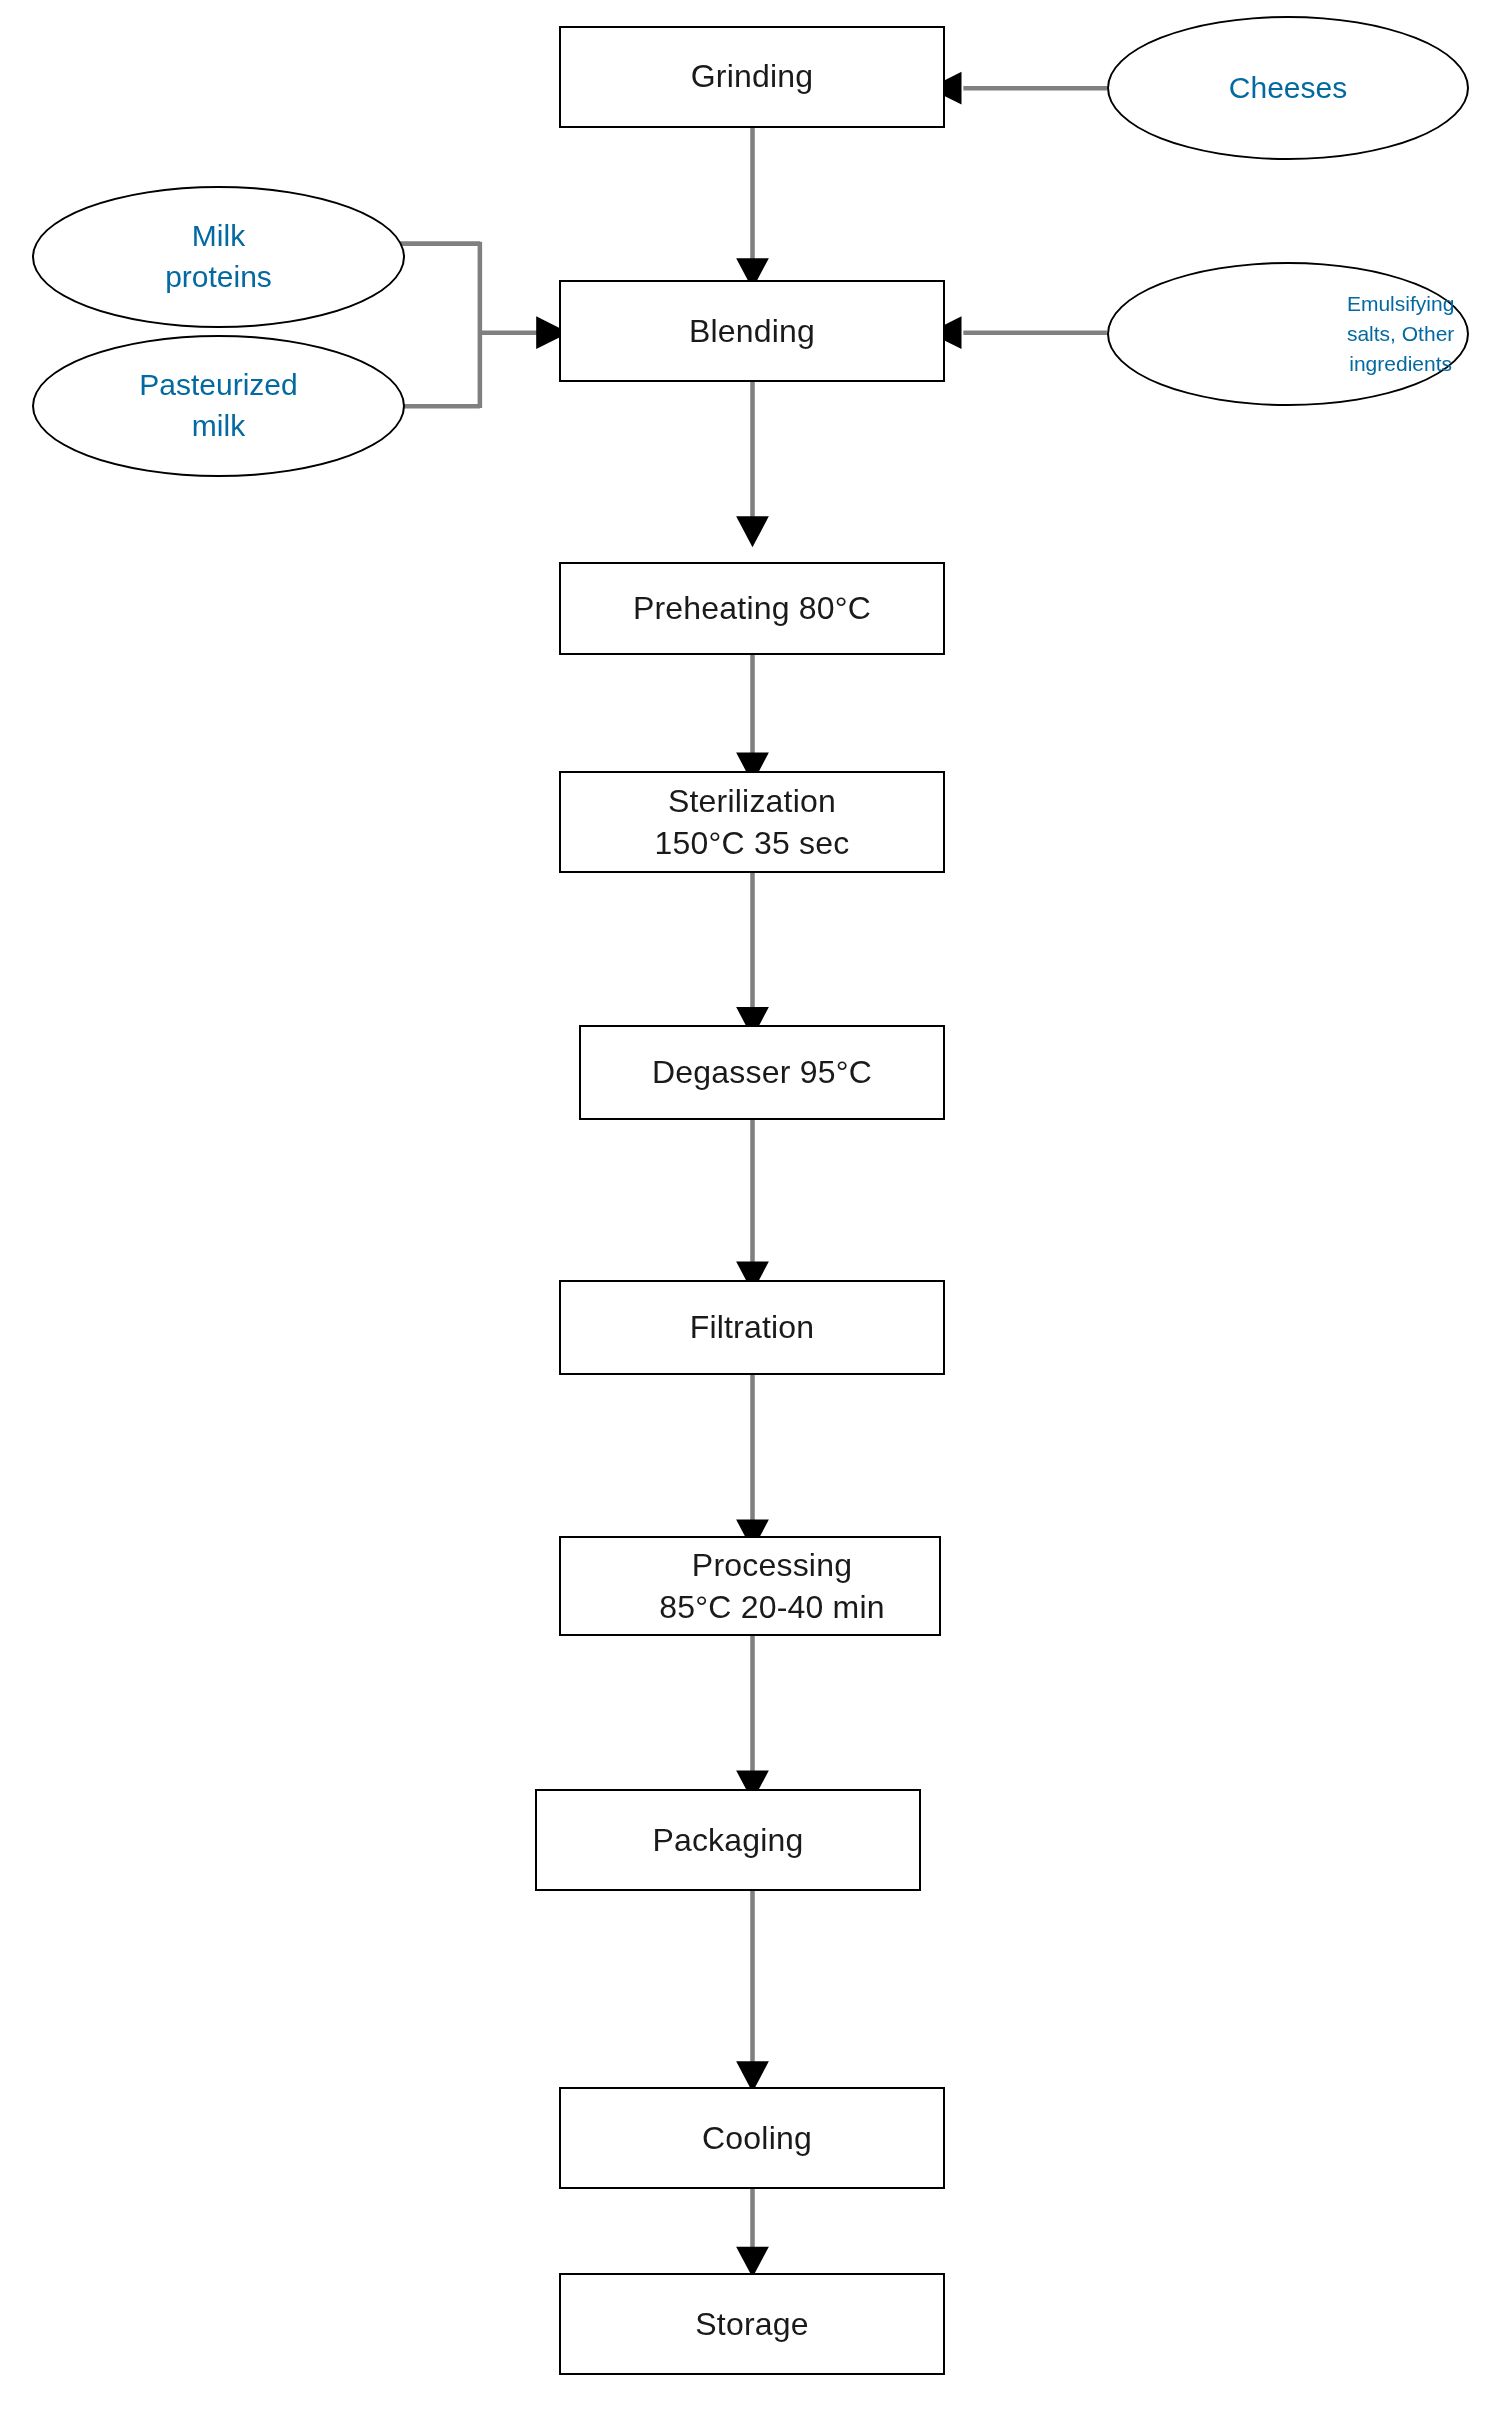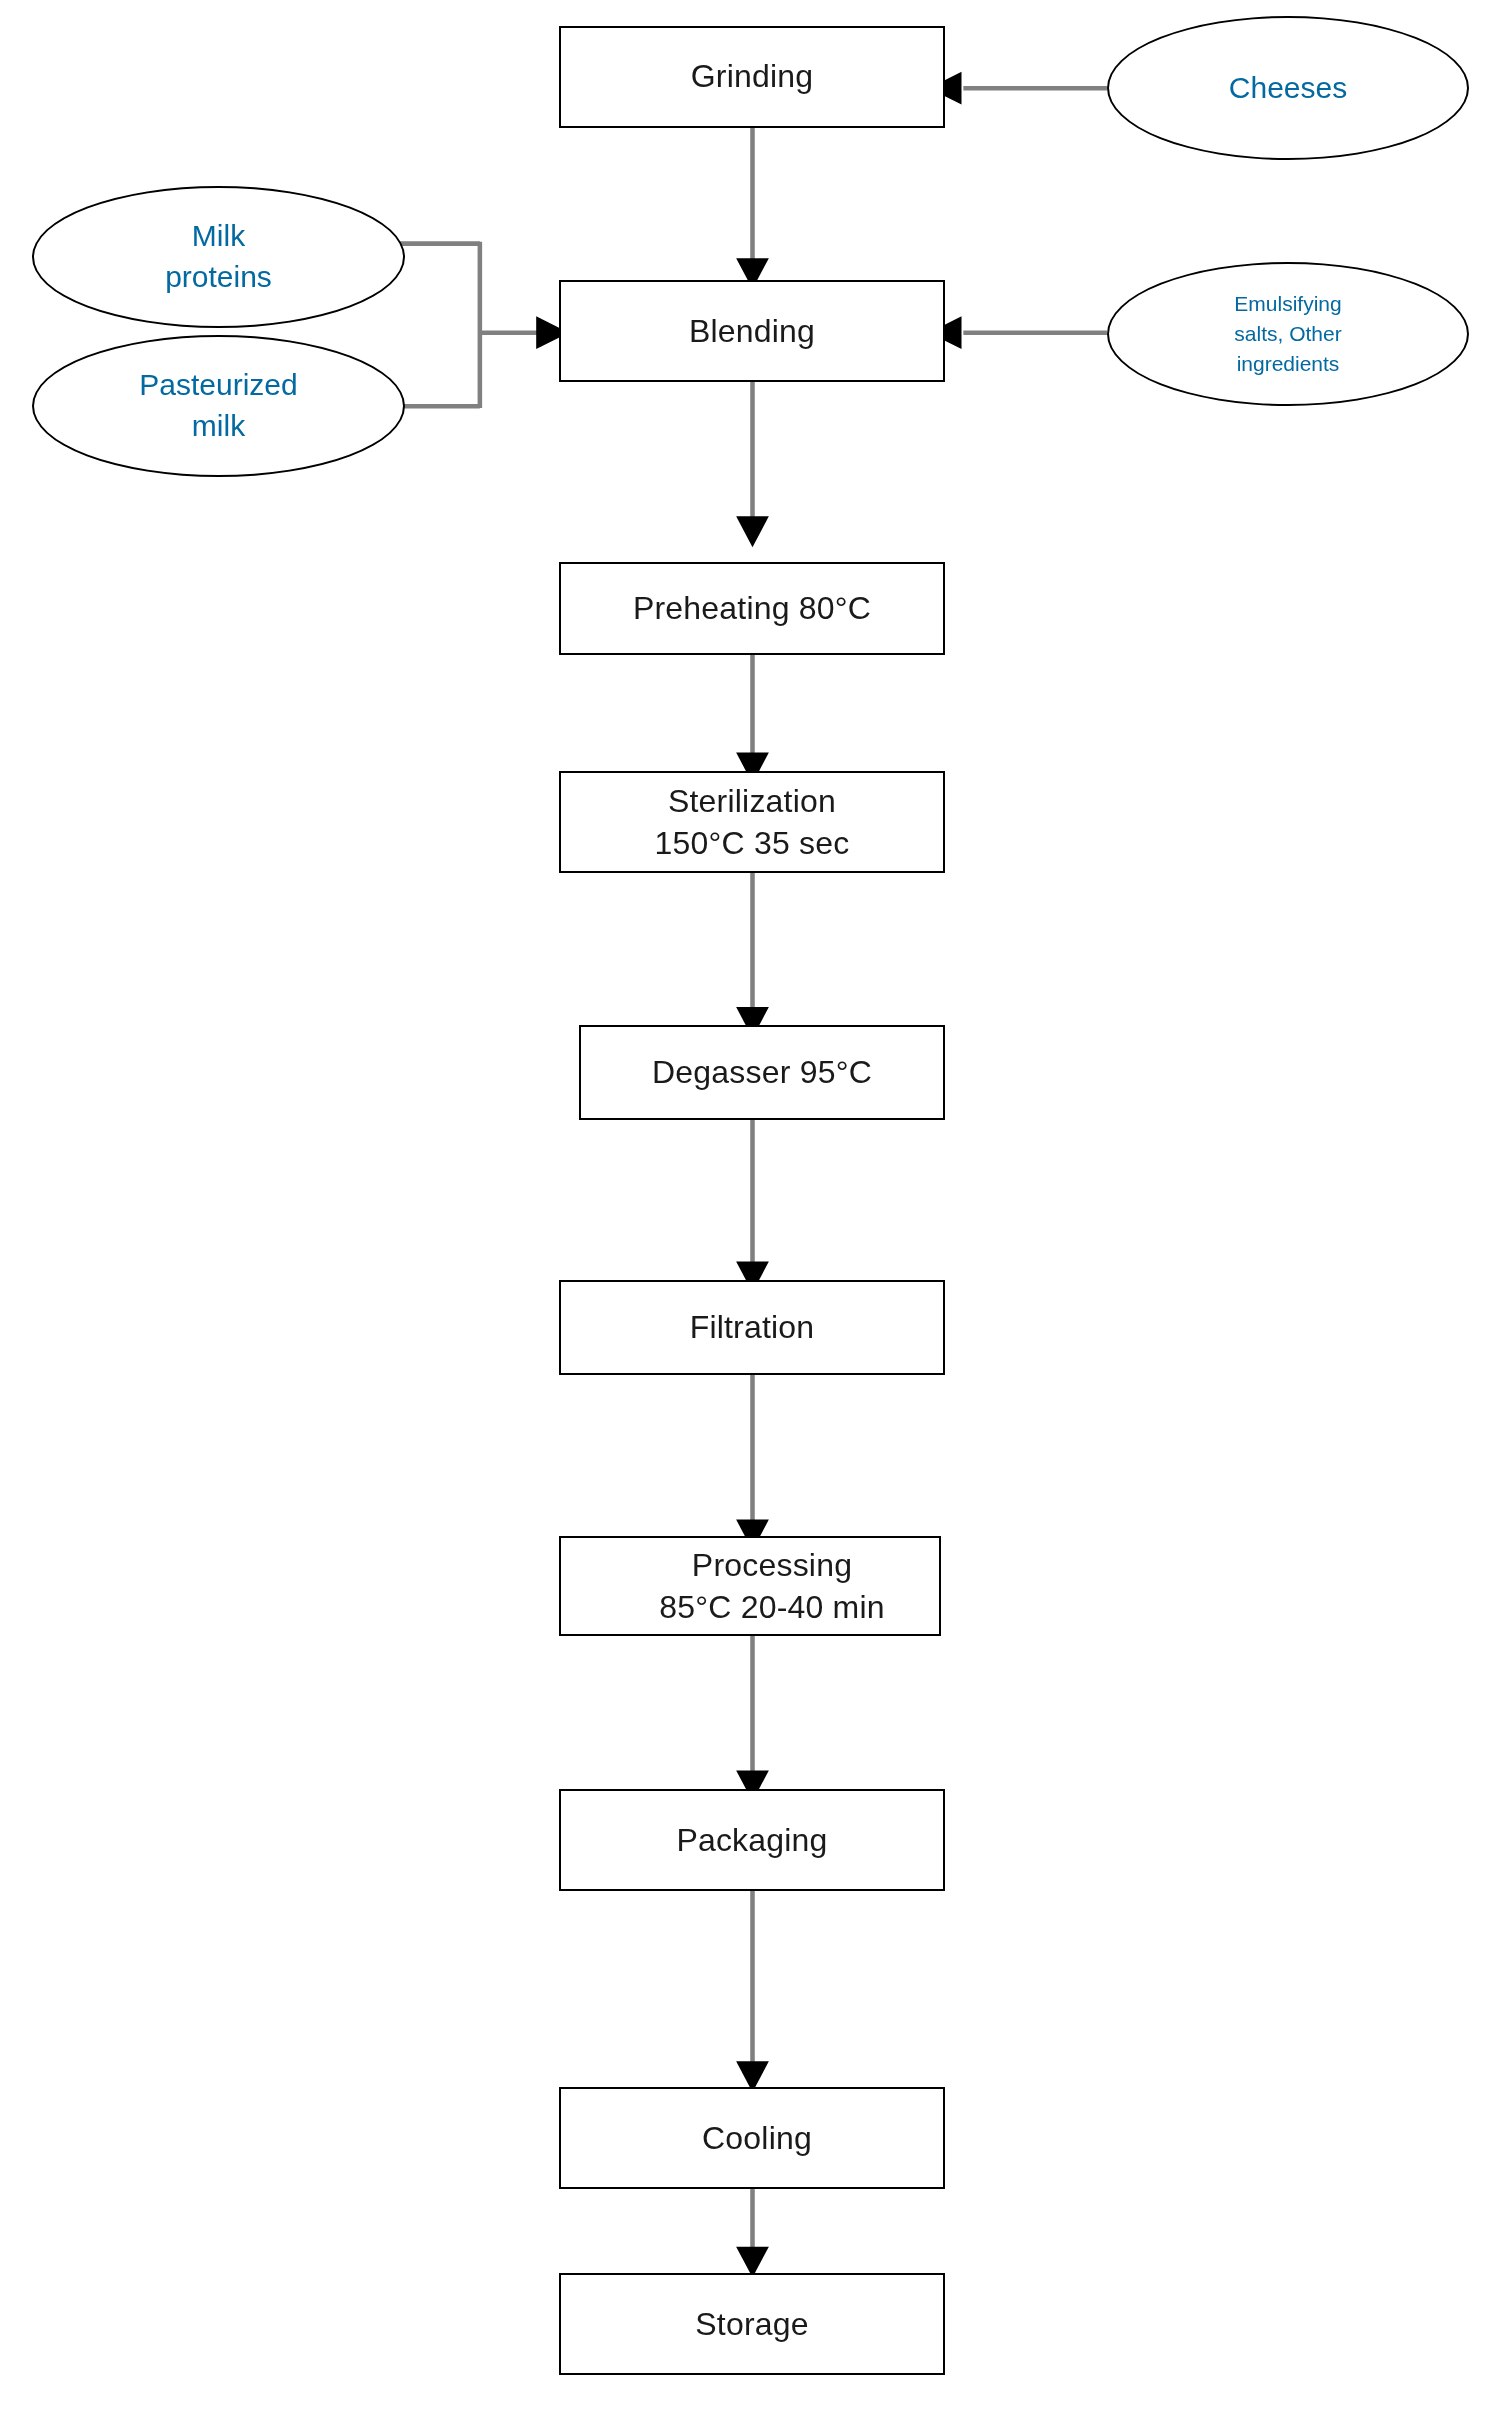--- a/index.html
+++ b/index.html
@@ -142,21 +142,21 @@
 
     <div class="proc-box" style="left:559px; top:1280px; width:386px; height:95px;">
       <span class="proc-label">Filtration</span>
     </div>
 
     <div class="proc-box" style="left:559px; top:1536px; width:382px; height:100px;padding-left:44px;">
       <span class="proc-label">Processing
 85°C 20-40 min</span>
     </div>
 
-    <div class="proc-box" style="left:559px; top:1789px; width:386px; height:102px;">
+    <div class="proc-box" style="left:535px; top:1789px; width:386px; height:102px;">
       <span class="proc-label">Packaging</span>
     </div>
 
     <div class="proc-box" style="left:559px; top:2087px; width:386px; height:102px;padding-left:10px;">
       <span class="proc-label">Cooling</span>
     </div>
 
     <div class="proc-box" style="left:559px; top:2273px; width:386px; height:102px;">
       <span class="proc-label">Storage</span>
     </div>
@@ -168,21 +168,21 @@
     <div class="ellipse-node" style="left:32px; top:186px; width:373px; height:142px;">
       <span class="ellipse-label">Milk
 proteins</span>
     </div>
 
     <div class="ellipse-node" style="left:32px; top:335px; width:373px; height:142px;">
       <span class="ellipse-label">Pasteurized
 milk</span>
     </div>
 
-    <div class="ellipse-node" style="left:1107px; top:262px; width:362px; height:144px;">
+    <div class="ellipse-node" style="left:1107px; top:262px; width:362px; height:144px;justify-content:flex-end;">
       <span class="ellipse-label small">Emulsifying
 salts, Other
 ingredients</span>
     </div>
 
   </div>
 </div>
 
 
 </body></html>

